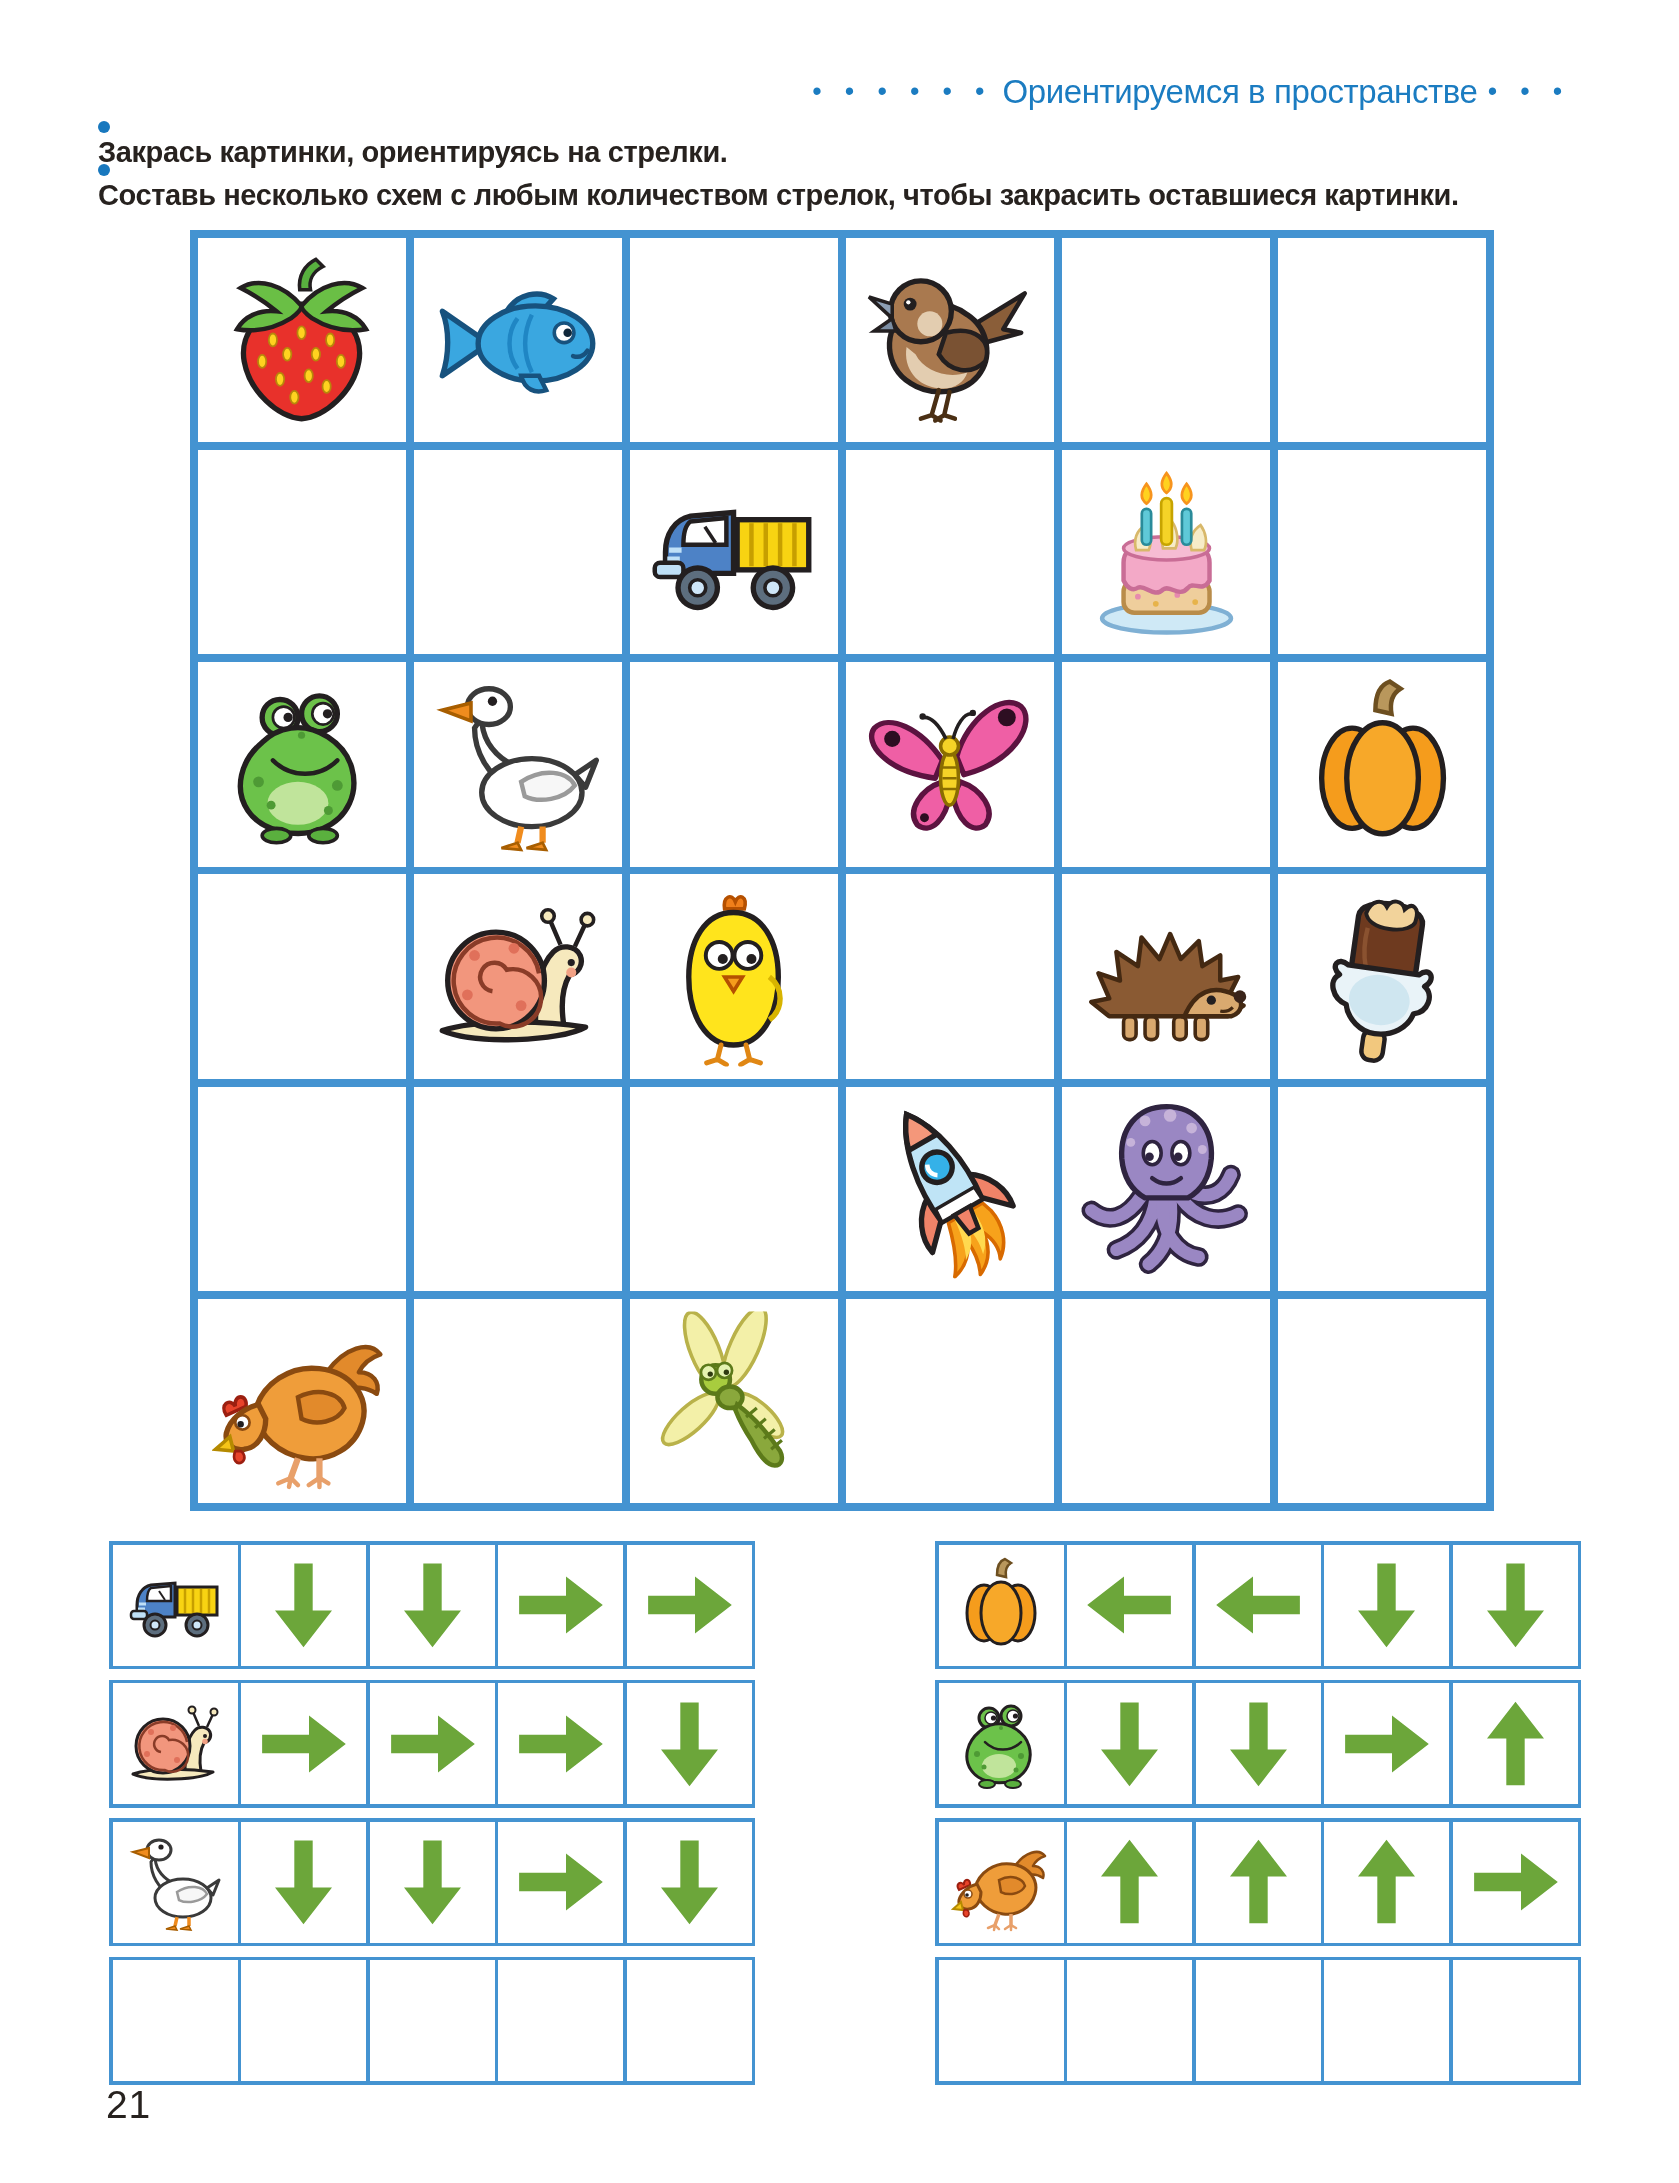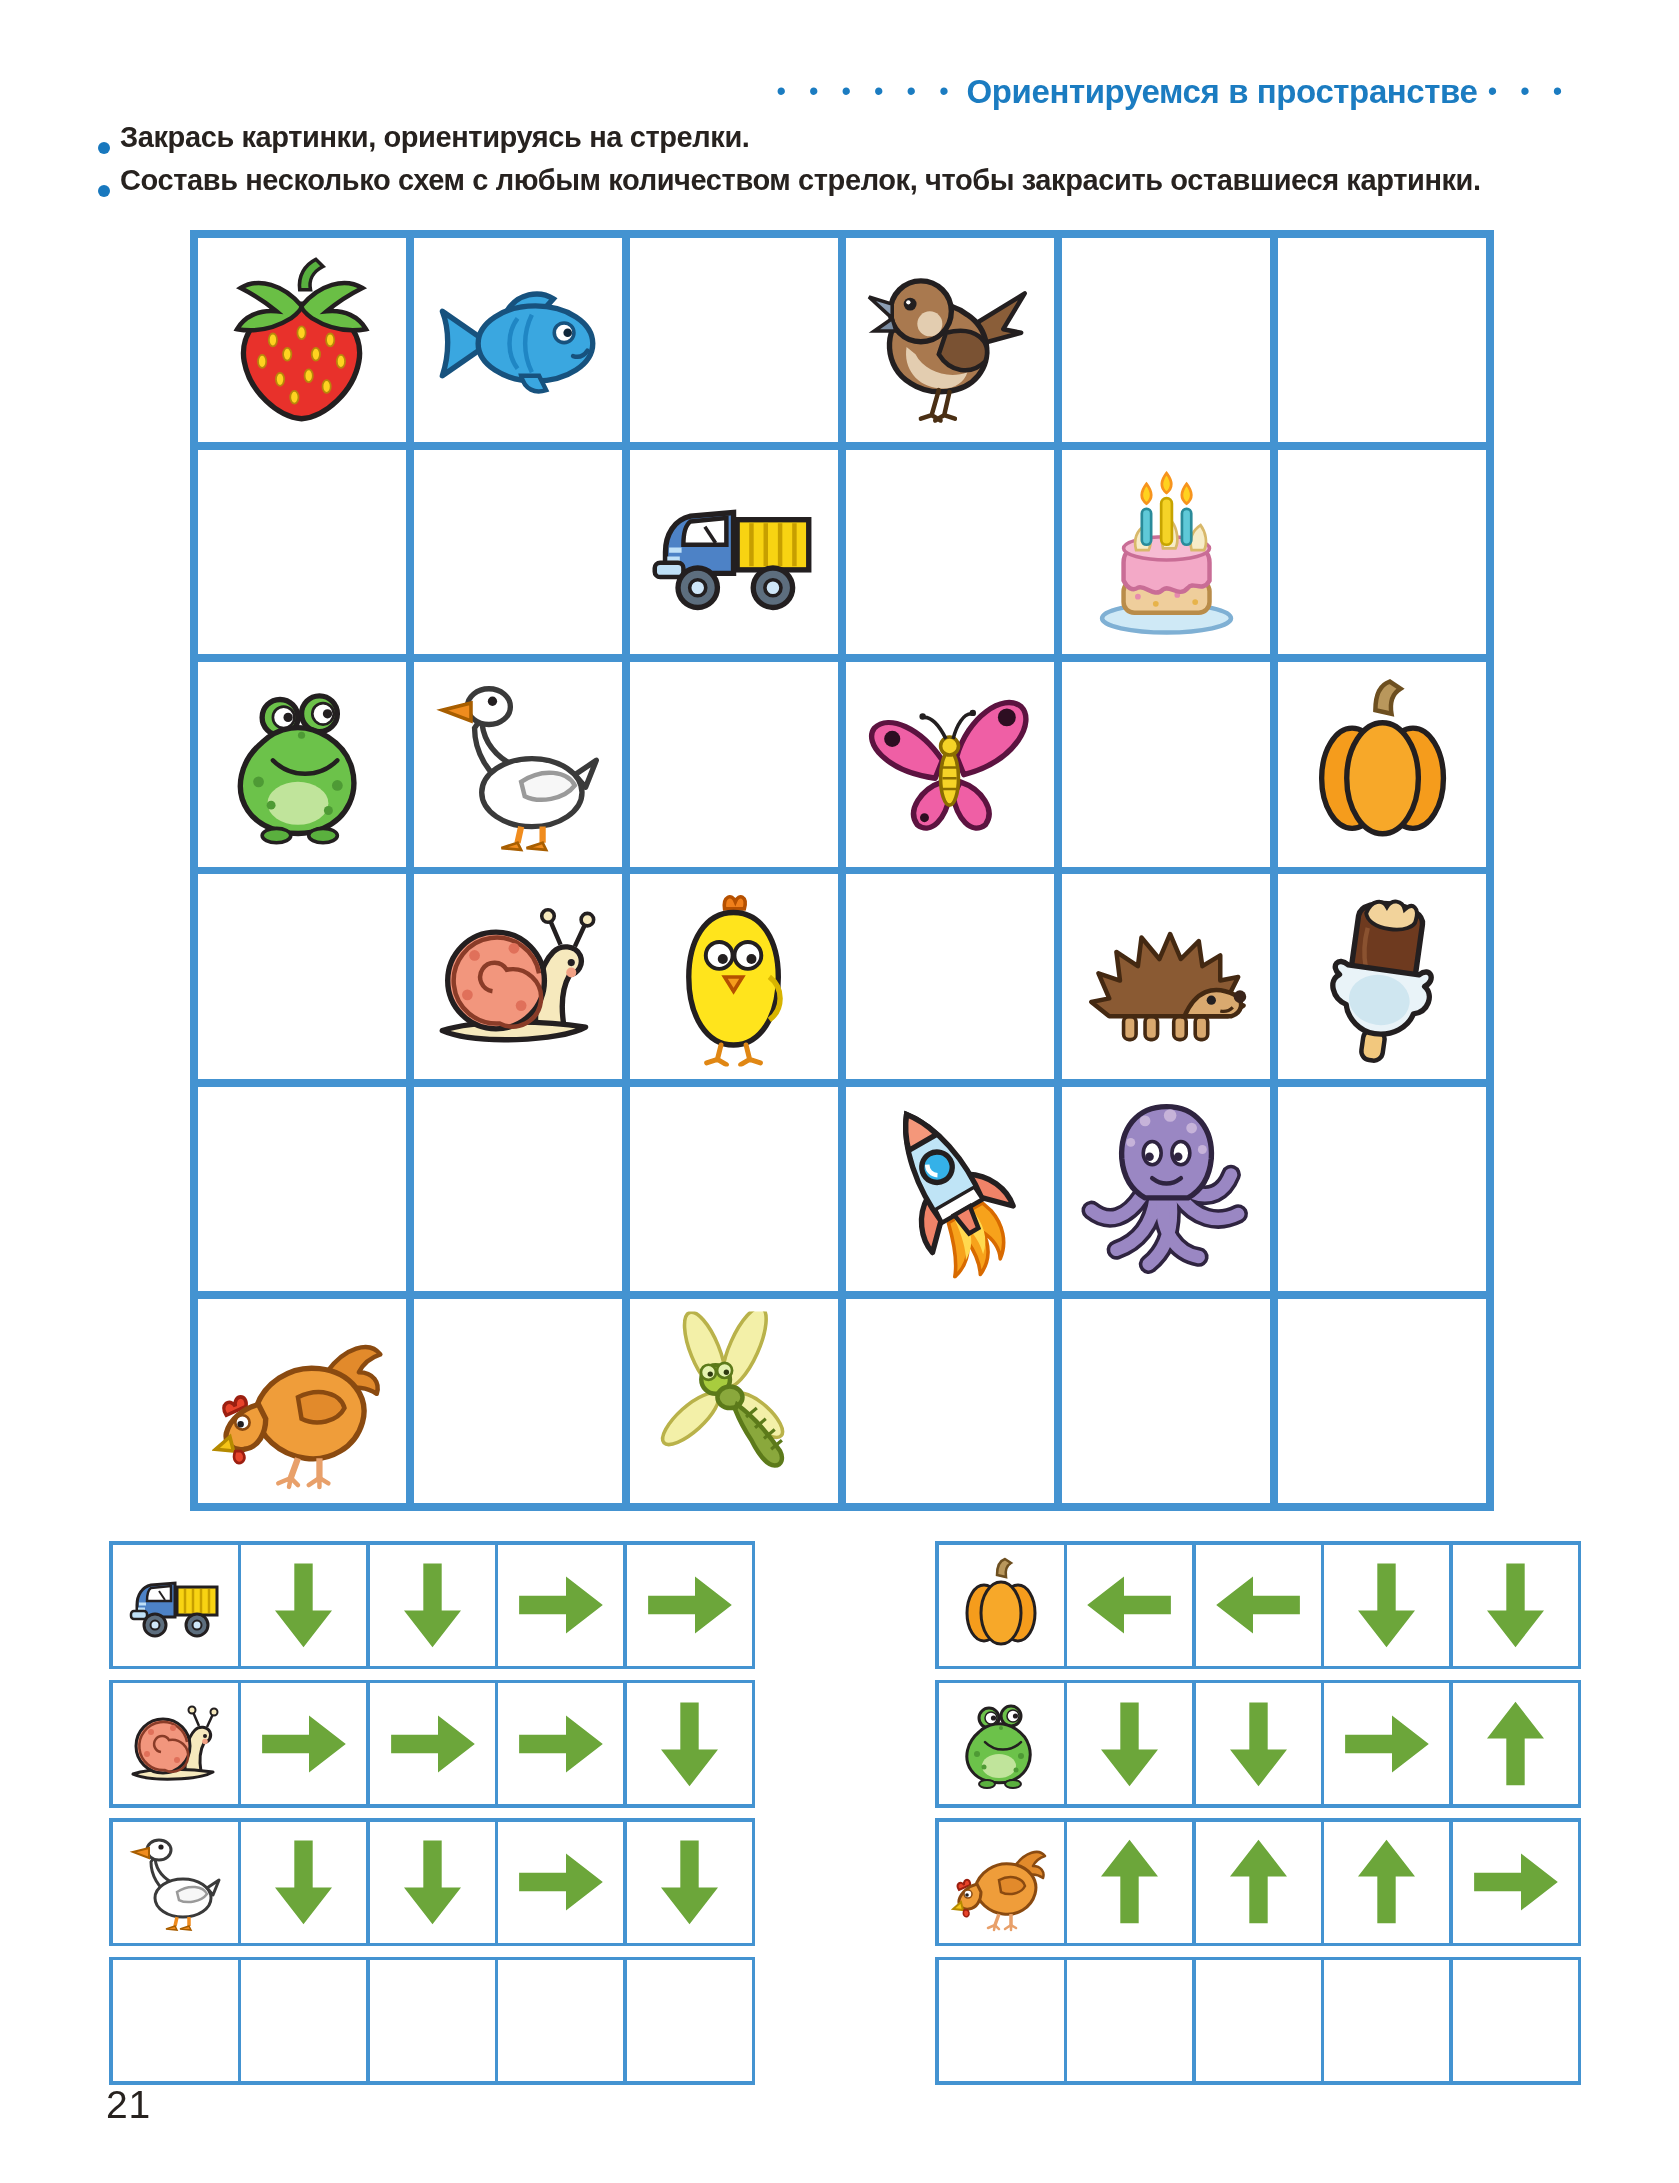--- a/index.html
+++ b/index.html
@@ -1,24 +1,24 @@
 <!DOCTYPE html>
 <html style="font-size:11.3px"><head>
 <meta charset="utf-8">
 <style>
   html,body{margin:0;padding:0;background:#fff;}
   body{width:1679px;height:2183px;position:relative;font-family:"Liberation Sans",sans-serif;overflow:hidden;}
 
   
   .header{position:absolute;top:73px;left:0;width:1570px;text-align:right;color:#1b7cc1;white-space:nowrap;}
-  .header .title{font-size:33px;font-weight:700;letter-spacing:-0.4px;margin:0 7px;}
+  .header .title{font-size:33px;font-weight:400;letter-spacing:-0.4px;margin:0 7px;}
   .header .dots{font-size:27px;letter-spacing:7.8px;position:relative;top:-2.8px;}
 
   
-  .instr{position:absolute;left:98px;display:flex;align-items:flex-end;gap:10px;color:#27221f;}
+  .instr{position:absolute;left:98px;display:flex;align-items:flex-start;gap:3px;color:#27221f;flex-direction:column;}
   .instr .bullet-dot{width:12px;height:12px;border-radius:50%;background:#1878be;flex:0 0 auto;}
   .instr .instr-text{font-size:29px;font-weight:700;letter-spacing:-0.4px;white-space:nowrap;}
   #instr1{top:121px;}
   #instr2{top:164px;}
 
   
   #main-grid{position:absolute;left:190px;top:230px;width:1304px;height:1281px;
     display:grid;grid-template-columns:repeat(6,1fr);grid-template-rows:repeat(6,1fr);
     gap:7.8px;padding:7.8px;box-sizing:border-box;background:#4493d1;}
   .gcell{background:#fff;display:flex;align-items:center;justify-content:center;}

